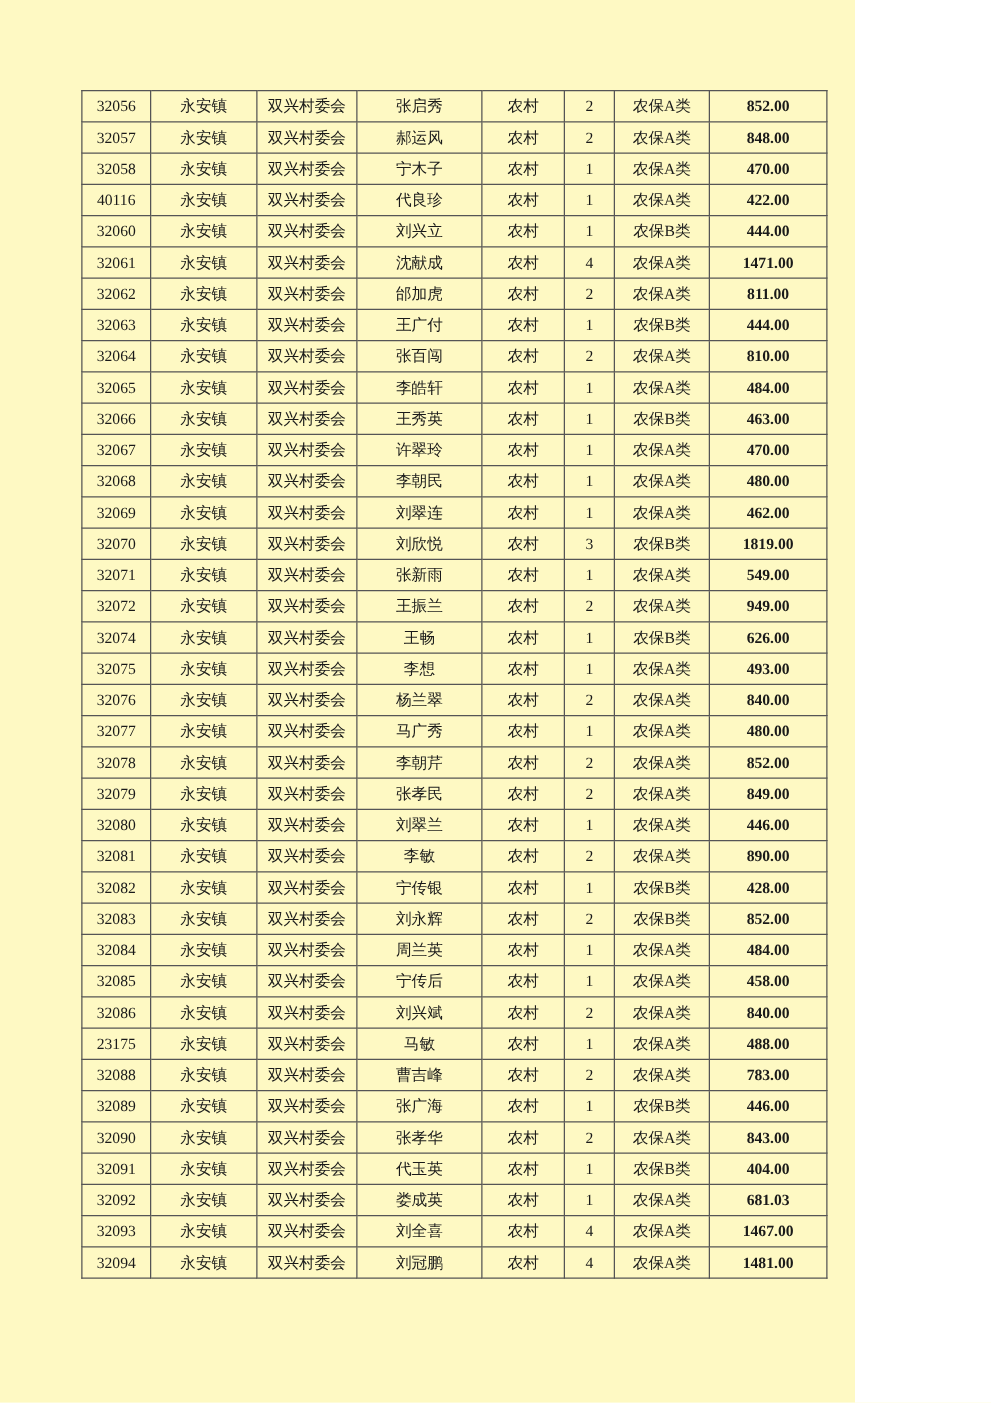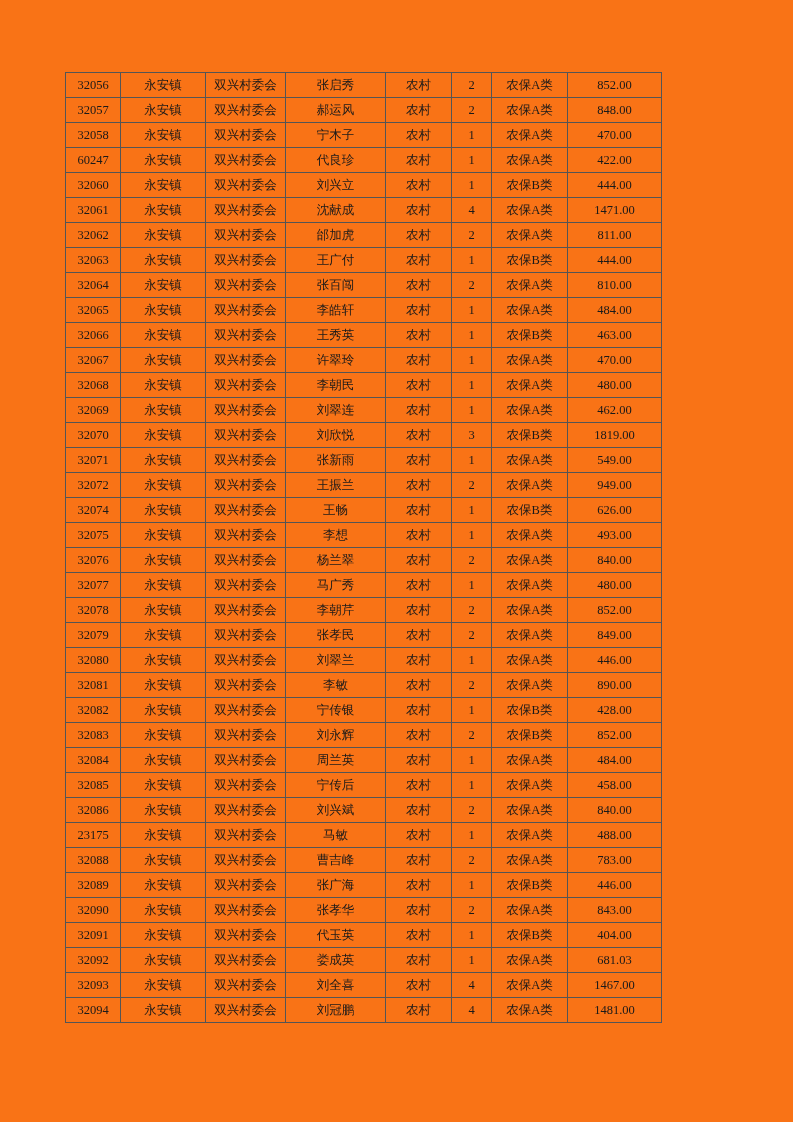--- a/index.html
+++ b/index.html
@@ -7,23 +7,23 @@
   body {
     width: 793px;
     height: 1122px;
     font-family: "Liberation Serif", "DejaVu Serif", serif;
     position: relative;
     overflow: hidden;
   }
   .page {
     position: absolute;
     left: 0; top: 0;
-    width: 793px;
+    width: 684px;
     height: 1122px;
-    background: #f97316;
+    background: #fef9c3;
   }
   table.data-table {
     position: absolute;
     left: 65px;
     top: 72px;
     width: 596px;
     border-collapse: collapse;
     table-layout: fixed;
     font-size: 12.5px;
     color: #1a1a1a;
@@ -37,21 +37,21 @@
     overflow: hidden;
     padding: 0 2px;
   }
   td.col-id       { width: 55px; }
   td.col-town     { width: 85px; }
   td.col-village  { width: 80px; }
   td.col-name     { width: 100px; }
   td.col-residence{ width: 66px; }
   td.col-persons  { width: 40px; }
   td.col-category { width: 76px; }
-  td.col-amount   { width: 94px; text-align: right; padding-right: 28px; }
+  td.col-amount   { width: 94px; text-align: right; padding-right: 28px; font-weight: bold; }
 </style>
 </head>
 <body>
 
 <div class="page">
   <table class="data-table">
     <tbody>
         <tr>
           <td class="col-id">32056</td>
           <td class="col-town">永安镇</td>
@@ -76,21 +76,21 @@
           <td class="col-id">32058</td>
           <td class="col-town">永安镇</td>
           <td class="col-village">双兴村委会</td>
           <td class="col-name">宁木子</td>
           <td class="col-residence">农村</td>
           <td class="col-persons">1</td>
           <td class="col-category">农保A类</td>
           <td class="col-amount">470.00</td>
         </tr>
         <tr>
-          <td class="col-id">60247</td>
+          <td class="col-id">40116</td>
           <td class="col-town">永安镇</td>
           <td class="col-village">双兴村委会</td>
           <td class="col-name">代良珍</td>
           <td class="col-residence">农村</td>
           <td class="col-persons">1</td>
           <td class="col-category">农保A类</td>
           <td class="col-amount">422.00</td>
         </tr>
         <tr>
           <td class="col-id">32060</td>

